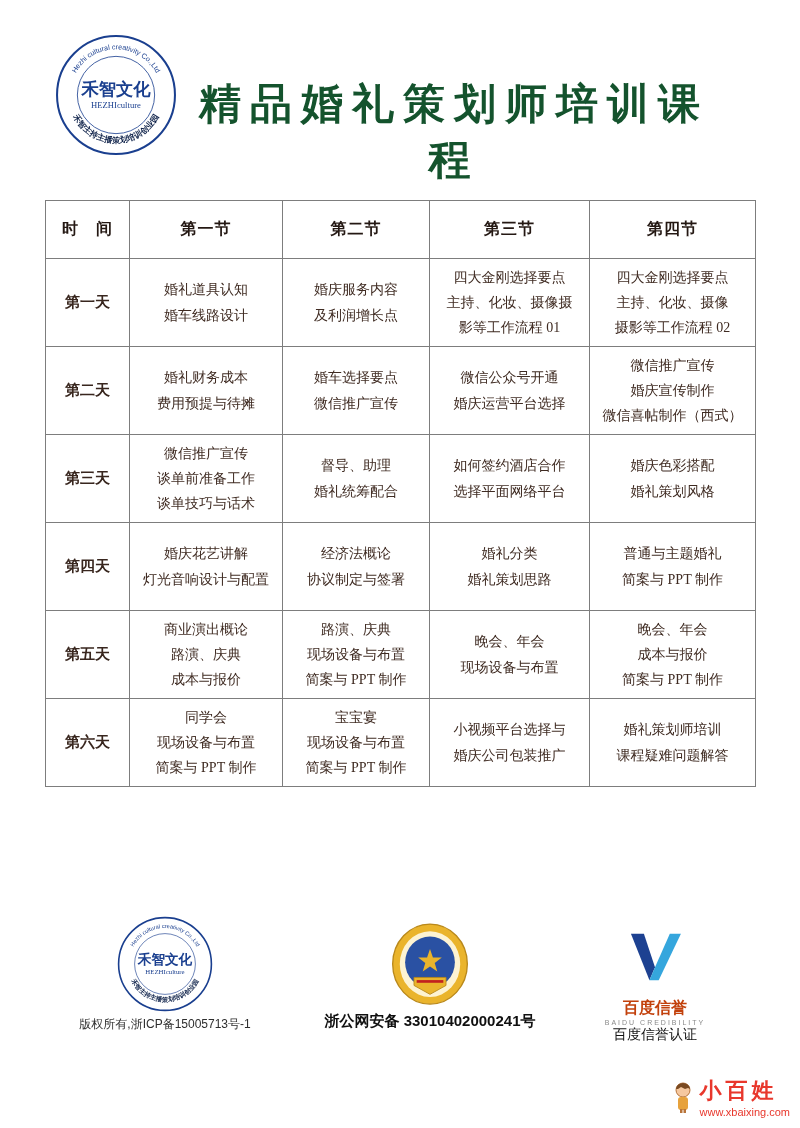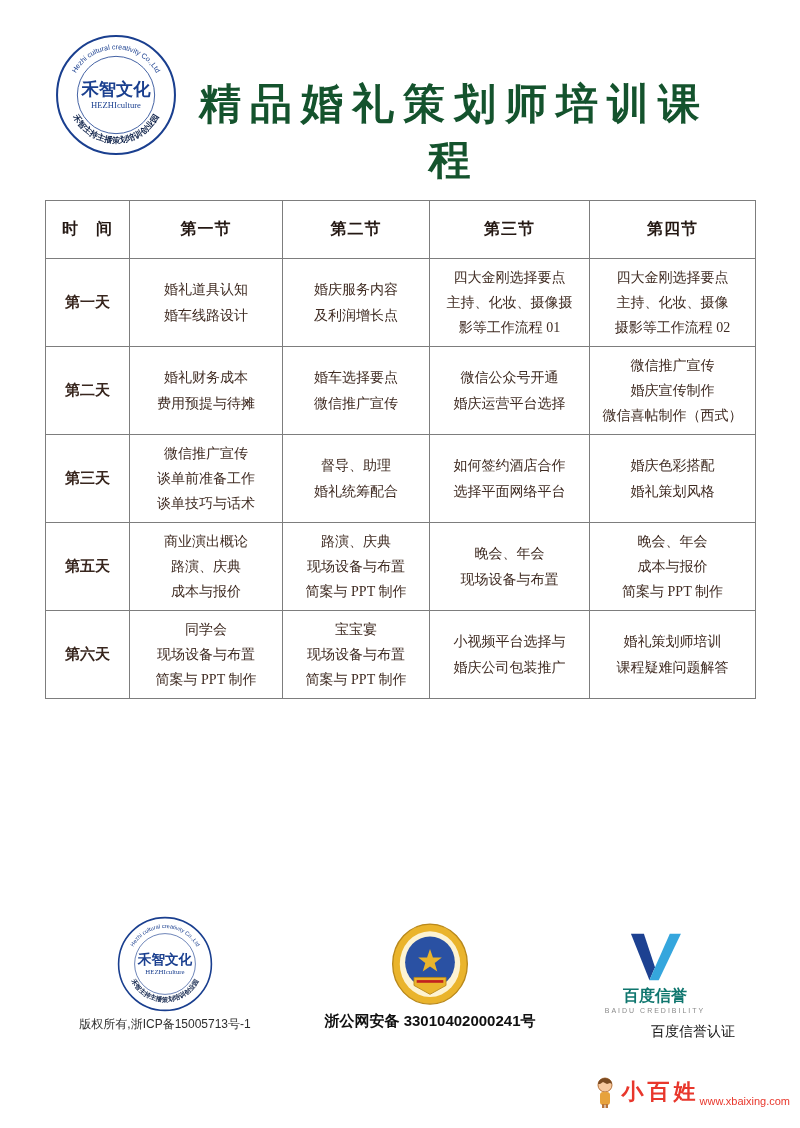--- a/index.html
+++ b/index.html
@@ -42,33 +42,33 @@
   .footer-center{ position:absolute; left:300px; top:922px; width:260px; text-align:center; }
   .footer-right { position:absolute; left:575px; top:932px; width:160px; text-align:center; }
   .copyright {
     font-size:12px; color:#2e2e2e;
     font-family:"Liberation Sans","DejaVu Sans",sans-serif;
   }
   .police-record {
     font-size:15px; font-weight:bold; color:#101010;
     font-family:"Liberation Sans","DejaVu Sans",sans-serif;
   }
-  .baidu-cn { margin-top:0; font-size:16px; font-weight:bold; color:#0f766e;
+  .baidu-cn { margin-top:12px; font-size:16px; font-weight:bold; color:#c2410c;
     font-family:"Liberation Sans","DejaVu Sans",sans-serif; }
   .baidu-en { font-size:7px; letter-spacing:2px; color:#8a8a8a;
     font-family:"Liberation Sans","DejaVu Sans",sans-serif; }
-  .baidu-cert { margin-top:9px; font-size:14px; color:#121212;
-    font-family:"Liberation Sans","DejaVu Sans",sans-serif;text-align:right; }
+  .baidu-cert { font-size:14px; color:#121212;
+    font-family:"Liberation Sans","DejaVu Sans",sans-serif; }
 
   
   .watermark {
     position:absolute; right:10px; top:1076px;
     display:flex; align-items:center; gap:5px;
   }
-  .wm-text { display:flex; flex-direction:row; align-items:flex-end; }
+  .wm-text { display:flex; flex-direction:column; align-items:flex-start; }
   .wm-name {
     font-size:22px; font-weight:bold; color:#e8372c; letter-spacing:4px;
     font-family:"Liberation Serif","DejaVu Serif",serif;
   }
   .wm-url  {
     font-size:11px; color:#e8372c;
     font-family:Liberation Sans, sans-serif;
   }
 </style>
 </head>
@@ -144,20 +144,31 @@
 谈单前准备工作
 谈单技巧与话术</td>
         <td>督导、助理
 婚礼统筹配合</td>
         <td>如何签约酒店合作
 选择平面网络平台</td>
         <td>婚庆色彩搭配
 婚礼策划风格</td>
       </tr>
       <tr>
+        <td class="day">第四天</td>
+        <td>婚庆花艺讲解
+灯光音响设计与配置</td>
+        <td>经济法概论
+协议制定与签署</td>
+        <td>婚礼分类
+婚礼策划思路</td>
+        <td>普通与主题婚礼
+简案与 PPT 制作</td>
+      </tr>
+      <tr>
         <td class="day">第五天</td>
         <td>商业演出概论
 路演、庆典
 成本与报价</td>
         <td>路演、庆典
 现场设备与布置
 简案与 PPT 制作</td>
         <td>晚会、年会
 现场设备与布置</td>
         <td>晚会、年会

